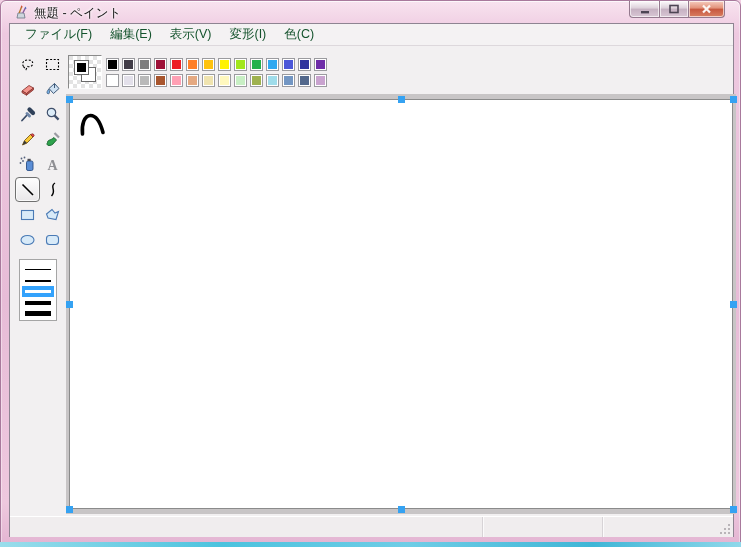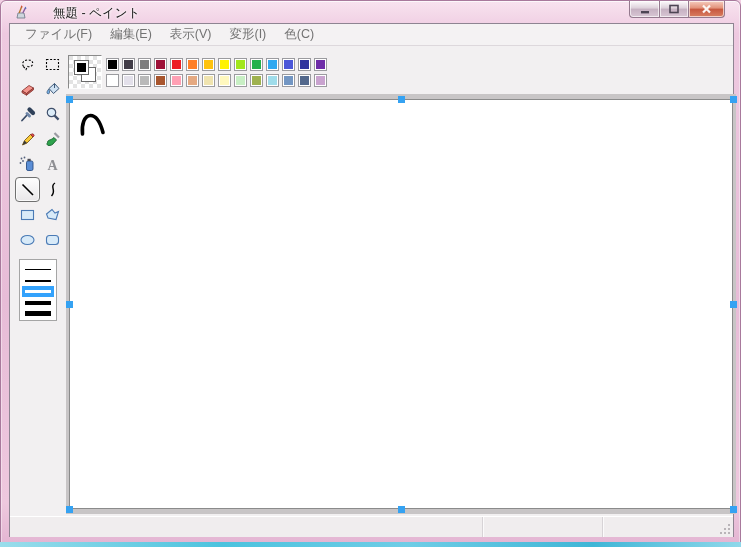--- a/index.html
+++ b/index.html
@@ -11,38 +11,38 @@
     background:linear-gradient(180deg,#f8e3ef 0%,#eec9e0 6%,#e7bcd7 55%,#eec8de 92%,#e3b4d2 100%);
     border:1px solid #a8799c;border-radius:6px 6px 0 0;
     box-shadow:inset 0 1px 0 rgba(255,255,255,.75), inset 1px 0 0 rgba(255,255,255,.4), inset -1px 0 0 rgba(255,255,255,.4);}
   .bottom-strip{position:absolute;left:0;bottom:0;width:741px;height:5px;
     background:linear-gradient(90deg,#9addeb,#4cc3de 30%,#6fcde6 55%,#3fb6d6 80%,#8fd8ea);}
 
   
   .titlebar{position:absolute;left:0;top:0;width:741px;height:22px;}
   .app-icon{position:absolute;left:12px;top:3px;width:16px;height:16px;}
   .title-text{position:absolute;left:33px;top:4px;font-size:12.5px;color:#222;
-    text-shadow:0 0 3px #fff,0 0 3px #fff;white-space:nowrap;margin-left:19px;}
+    text-shadow:0 0 3px #fff,0 0 3px #fff;white-space:nowrap;}
   .win-buttons{position:absolute;right:17px;top:0;display:flex;}
   .win-btn{height:17px;border:1px solid #94798e;border-top:none;display:flex;align-items:center;justify-content:center;
     background:linear-gradient(180deg,#fdfbfc 0%,#ddd0da 45%,#c5b0c1 50%,#d8c6d4 100%);
     box-shadow:inset 0 0 0 1px rgba(255,255,255,.65);padding:0;cursor:default;}
   .win-btn.min{width:30px;border-radius:0 0 0 4px;border-right:none;}
   .win-btn.max{width:30px;}
   .win-btn.close{width:36px;border-radius:0 0 4px 0;border-left:none;
     background:linear-gradient(180deg,#f6cdc0 0%,#e29078 45%,#c6563e 50%,#d97f62 100%);}
 
   
   .client{position:absolute;left:8px;top:22px;width:725px;height:514px;
     background:#f2f0f1;border:1px solid #8e8492;}
 
   
   .menubar{position:absolute;left:0;top:0;width:723px;height:22px;background:#f4f2f3;
     border-bottom:1px solid #ddd8dc;display:flex;align-items:center;padding-left:6px;}
-  .menu-item{font-size:12.5px;color:#737373;padding:3px 9px;white-space:nowrap;cursor:default;}
+  .menu-item{font-size:12.5px;color:#14532d;padding:3px 9px;white-space:nowrap;cursor:default;}
 
   
   .color-indicator{position:absolute;left:58px;top:31px;width:34px;height:34px;
     border:1px solid;border-color:#8a8a8a #fdfdfd #fdfdfd #8a8a8a;
     background:repeating-conic-gradient(#ffffff 0 25%,#e3e3e3 0 50%) 0 0/8px 8px;}
   .ind-swatch{position:absolute;width:15px;height:15px;border:1px solid #6a6a6a;
     box-shadow:inset 0 0 0 2px #fff;}
   .ind-bg{left:12px;top:11px;}
   .ind-fg{left:5px;top:4px;}
   .palette{position:absolute;left:94px;top:32px;}

